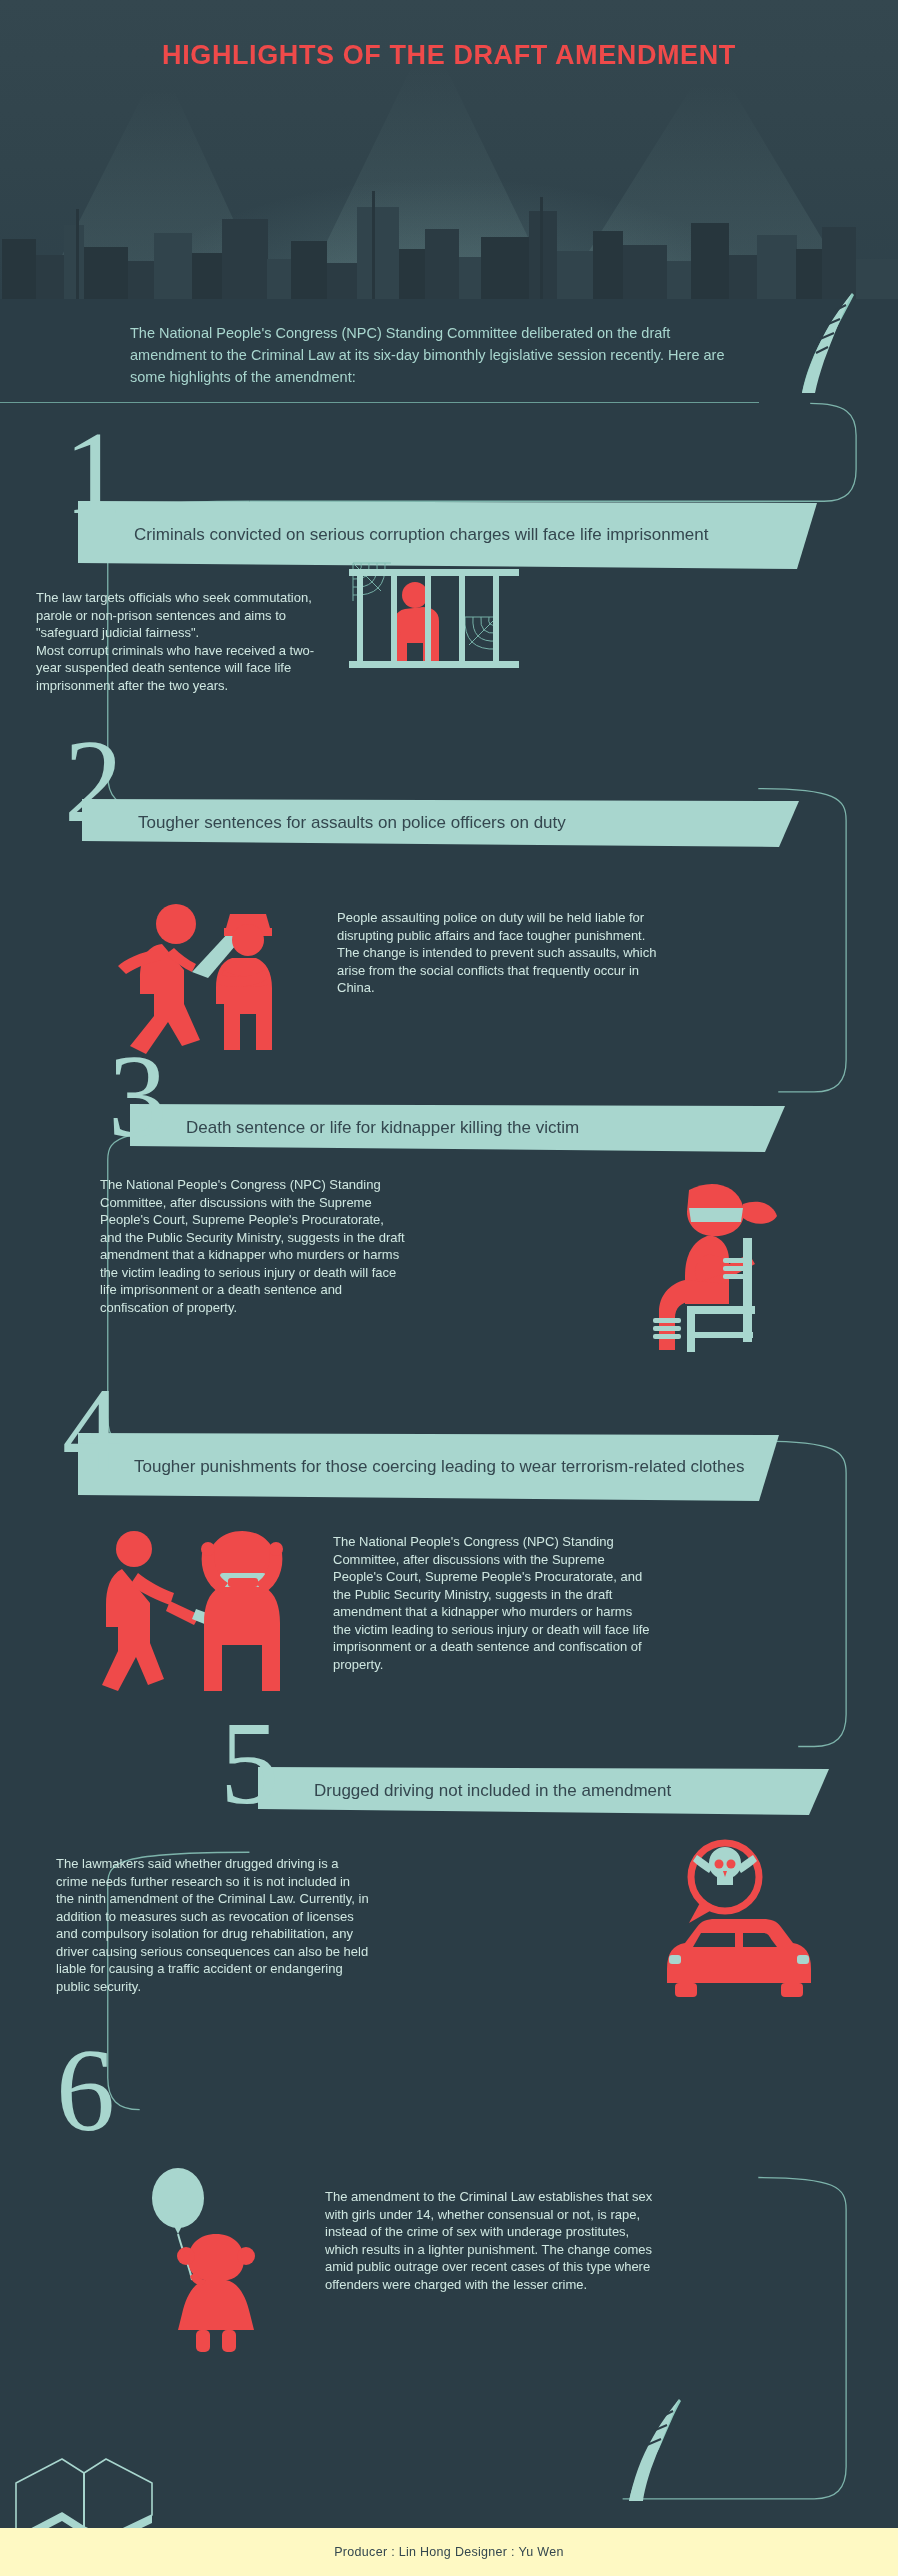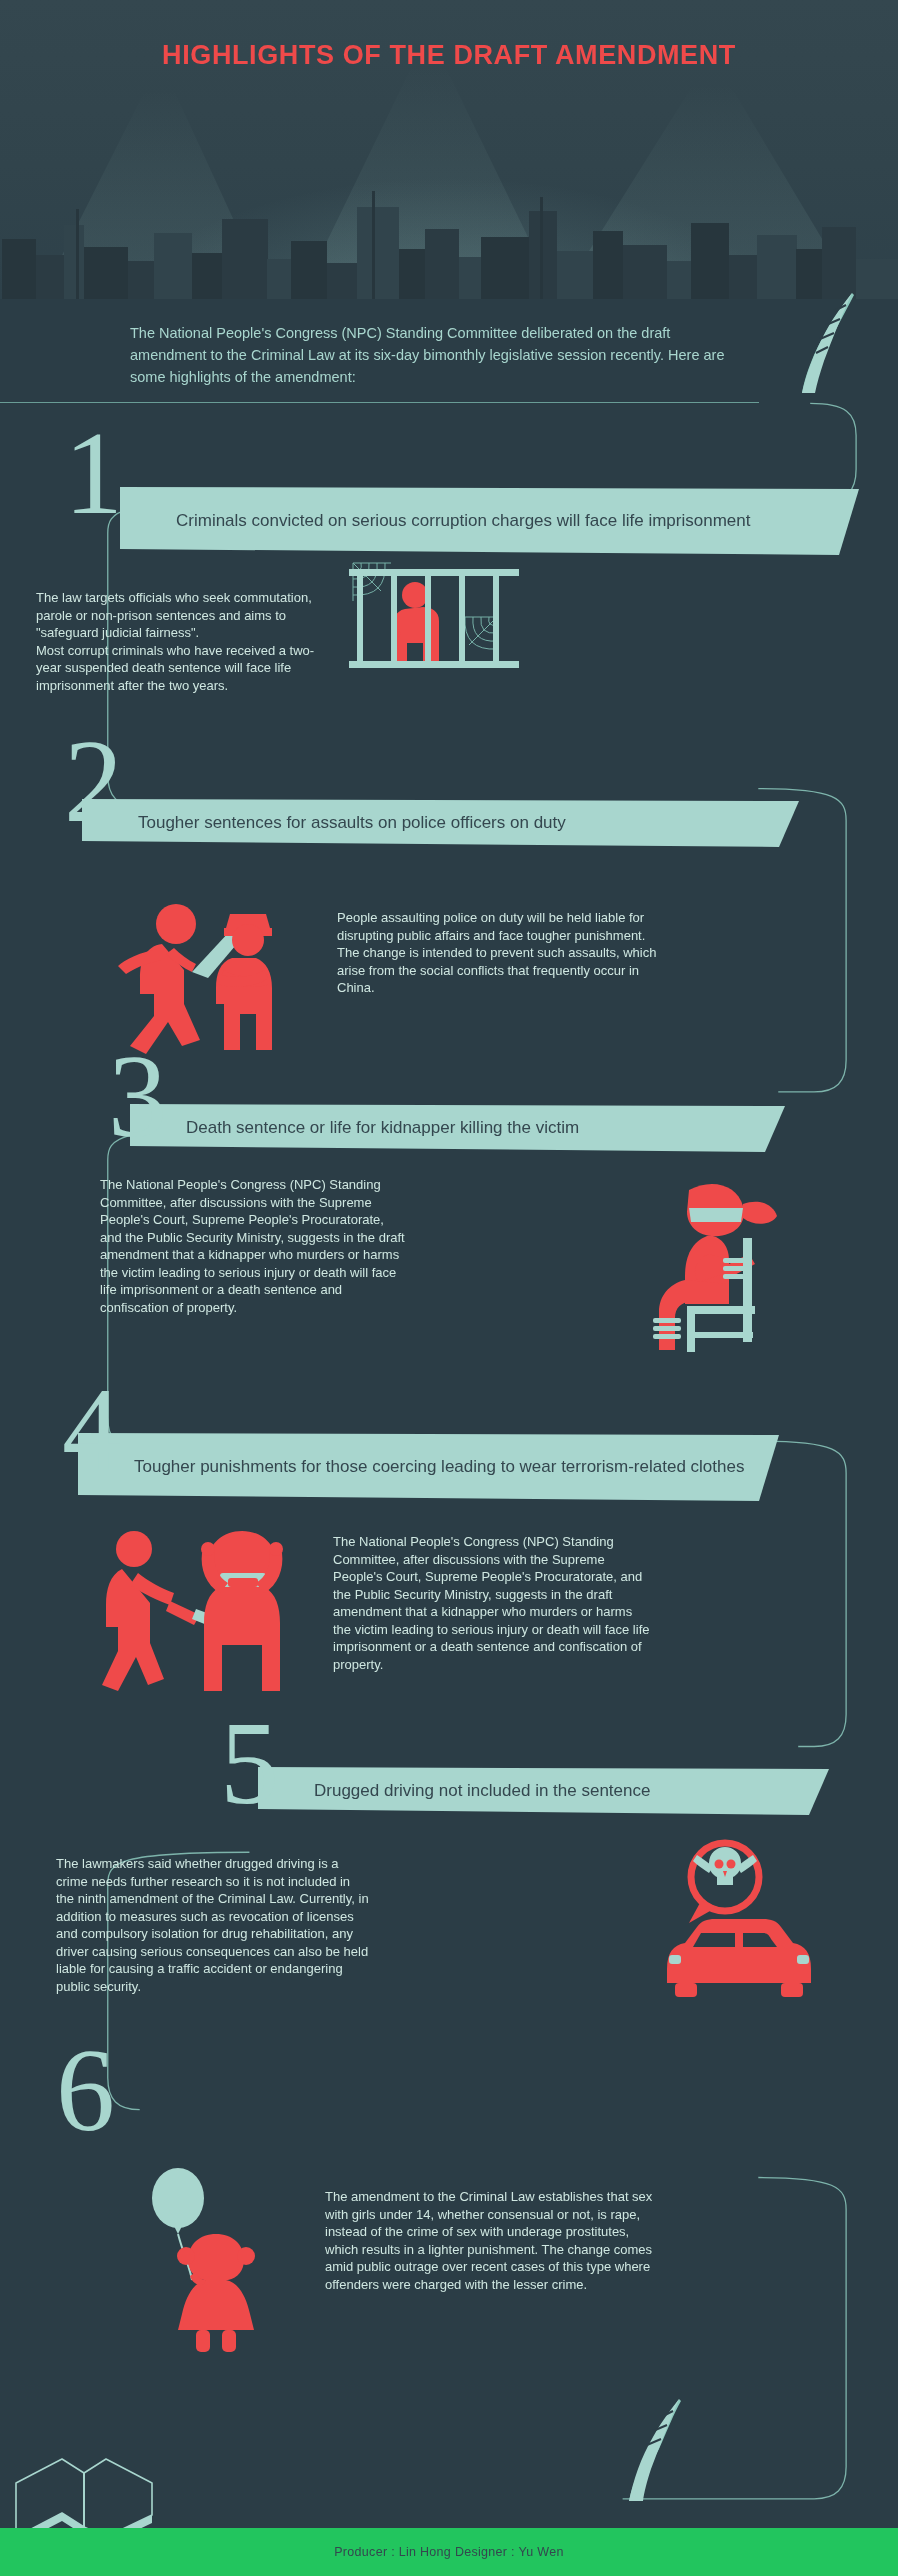--- a/index.html
+++ b/index.html
@@ -59,21 +59,21 @@
     font-size:17px; line-height:1.45;
   }
   .banner.skewA { clip-path:polygon(0 0, 100% 2px, calc(100% - 20px) 100%, 0 calc(100% - 6px)); }
 
   .body-text { position:absolute; color:#cfe7e1; font-size:13px; line-height:1.35; z-index:4; }
 
   .art { position:absolute; z-index:4; }
 
   
   .footer-bar {
-    position:absolute; left:0; bottom:0; width:898px; height:48px; background:#22c55e;
+    position:absolute; left:0; bottom:0; width:898px; height:48px; background:#fef9c3;
     display:flex; align-items:center; justify-content:center;
   }
   .footer-credit { color:#34474f; font-size:12.5px; letter-spacing:0.3px; }
   .book { position:absolute; left:10px; bottom:24px; }
 </style>
 </head>
 <body>
 
 <div class="hero">
   <div class="hero-bg"></div>
@@ -146,21 +146,21 @@
     <path d="M760 1444 C 838 1444 848 1454 848 1476 L848 1718 C848 1740 838 1750 816 1750 L800 1750"></path>
 
     <path d="M250 1856 C 118 1856 108 1866 108 1888 L108 2082 C108 2104 118 2114 140 2114 L140 2114"></path>
 
     <path d="M760 2182 C 838 2182 848 2192 848 2214 L848 2472 C848 2494 838 2504 816 2504 L624 2504"></path>
   </g>
 </svg>
 
 <div class="section" style="top:429px; height:309px;">
   <div class="bignum" style="left:64px; top:-2px;">1</div>
-  <div class="banner skewA" style="left:78px; top:58px; width:739px; height:68px;margin-left:42px;">
+  <div class="banner skewA" style="left:78px; top:72px; width:739px; height:68px;">
     <span>Criminals convicted on serious corruption charges will face life imprisonment</span>
   </div>
   <div class="body-text" style="left:36px; top:160px; width:299px; white-space:pre-line;">The law targets officials who seek commutation, parole or non-prison sentences and aims to "safeguard judicial fairness".
 Most corrupt criminals who have received a two-year suspended death sentence will face life imprisonment after the two years.</div>
 
   <div class="art" style="left:349px; top:130px;">
     <svg width="170" height="120" viewBox="0 0 170 120">
 
       <g stroke="#7fbdb2" stroke-width="1" fill="none" opacity=".9">
         <path d="M4 4 L4 42 M4 4 L42 4 M4 4 L32 32"></path>
@@ -294,21 +294,21 @@
       </g>
     </svg>
   </div>
 
   <div class="body-text" style="left:333px; top:146px; width:319px;">The National People's Congress (NPC) Standing Committee, after discussions with the Supreme People's Court, Supreme People's Procuratorate, and the Public Security Ministry, suggests in the draft amendment that a kidnapper who murders or harms the victim leading to serious injury or death will face life imprisonment or a death sentence and confiscation of property.</div>
 </div>
 
 <div class="section" style="top:1727px; height:299px;">
   <div class="bignum" style="left:220px; top:-10px;">5</div>
   <div class="banner skewA" style="left:258px; top:40px; width:571px; height:48px;">
-    <span>Drugged driving not included in the sentence</span>
+    <span>Drugged driving not included in the amendment</span>
   </div>
 
   <div class="body-text" style="left:56px; top:128px; width:313px;">The lawmakers said whether drugged driving is a crime needs further research so it is not included in the ninth amendment of the Criminal Law. Currently, in addition to measures such as revocation of licenses and compulsory isolation for drug rehabilitation, any driver causing serious consequences can also be held liable for causing a traffic accident or endangering public security.</div>
 
   <div class="art" style="left:639px; top:110px;">
     <svg width="180" height="170" viewBox="0 0 180 170">
 
       <g>
         <circle cx="86" cy="40" r="34" fill="none" stroke="#ef4a4a" stroke-width="7"></circle>
         <path d="M62 64 L50 86 L78 70 Z" fill="#ef4a4a"></path>

